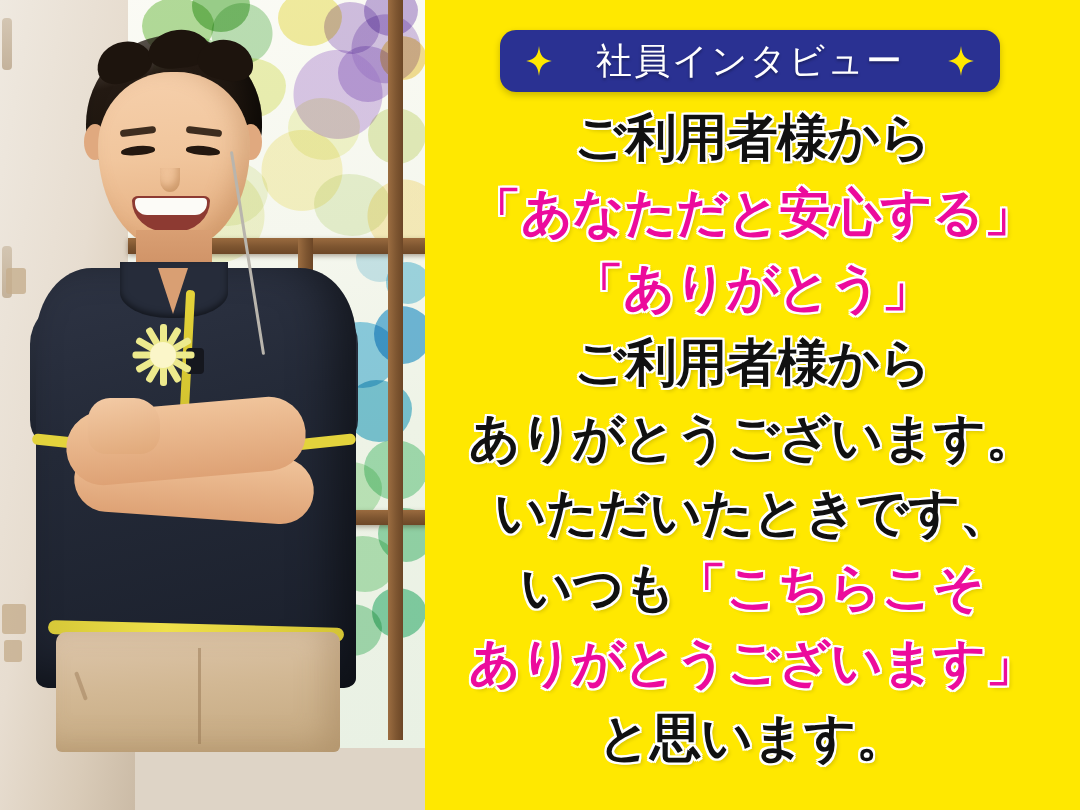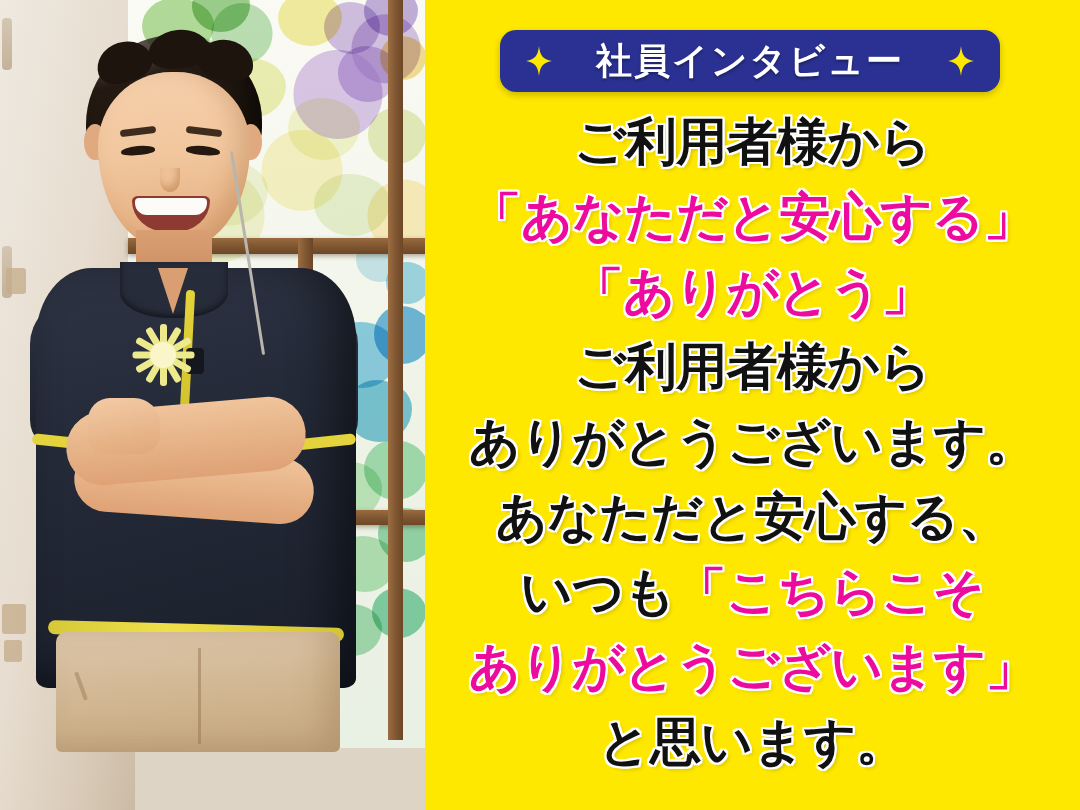--- a/index.html
+++ b/index.html
@@ -408,21 +408,21 @@
   .sparkle {
     flex: 0 0 auto;
     width: 26px;
     height: 30px;
   }
   .badge-label {
     flex: 1 1 auto;
     text-align: center;
     color: #ffffff;
     font-size: 36px;
-    font-weight: 700;
+    font-weight: 400;
     letter-spacing: 2px;
     line-height: 1;
     text-shadow: 0 2px 3px rgba(0,0,0,.35);
     font-family: "DejaVu Sans", sans-serif;
   }
 
   
   .quote {
     position: absolute;
     left: 0;
@@ -431,21 +431,21 @@
     padding: 0 8px;
     box-sizing: border-box;
     text-align: center;
   }
   .quote-line {
     font-size: 51px;
     font-weight: 700;
     line-height: 75px;
     letter-spacing: -0.5px;
     white-space: nowrap;
-    font-family: Liberation Sans, sans-serif;
+    font-family: Liberation Mono, monospace;
   }
   .seg { display: inline; }
   .seg.black {
     color: #111111;
     text-shadow:
       2px 0 0 #ffffff, -2px 0 0 #ffffff, 0 2px 0 #ffffff, 0 -2px 0 #ffffff,
       2px 2px 0 #ffffff, -2px 2px 0 #ffffff, 2px -2px 0 #ffffff, -2px -2px 0 #ffffff,
       3px 3px 4px rgba(0,0,0,.18);
   }
   .seg.magenta {
@@ -576,20 +576,20 @@
         <path d="M12 0 C13 9 15.5 12.5 24 14 C15.5 15.5 13 19 12 28 C11 19 8.5 15.5 0 14 C8.5 12.5 11 9 12 0 Z" fill="#ffe800"></path>
       </svg>
     </div>
 
     <div class="quote" id="quote-block">
         <div class="quote-line"><span class="seg black">ご利用者様から</span></div>
         <div class="quote-line"><span class="seg magenta">「あなただと安心する」</span></div>
         <div class="quote-line"><span class="seg magenta">「ありがとう」</span></div>
         <div class="quote-line"><span class="seg black">ご利用者様から</span></div>
         <div class="quote-line"><span class="seg black">ありがとうございます。</span></div>
-        <div class="quote-line"><span class="seg black">あなただと安心する、</span></div>
+        <div class="quote-line"><span class="seg black">いただいたときです、</span></div>
         <div class="quote-line"><span class="seg black">いつも</span><span class="seg magenta">「こちらこそ</span></div>
         <div class="quote-line"><span class="seg magenta">ありがとうございます」</span></div>
         <div class="quote-line"><span class="seg black">と思います。</span></div>
       </div>
 
   </div>
 </div>
 
 </body></html>

